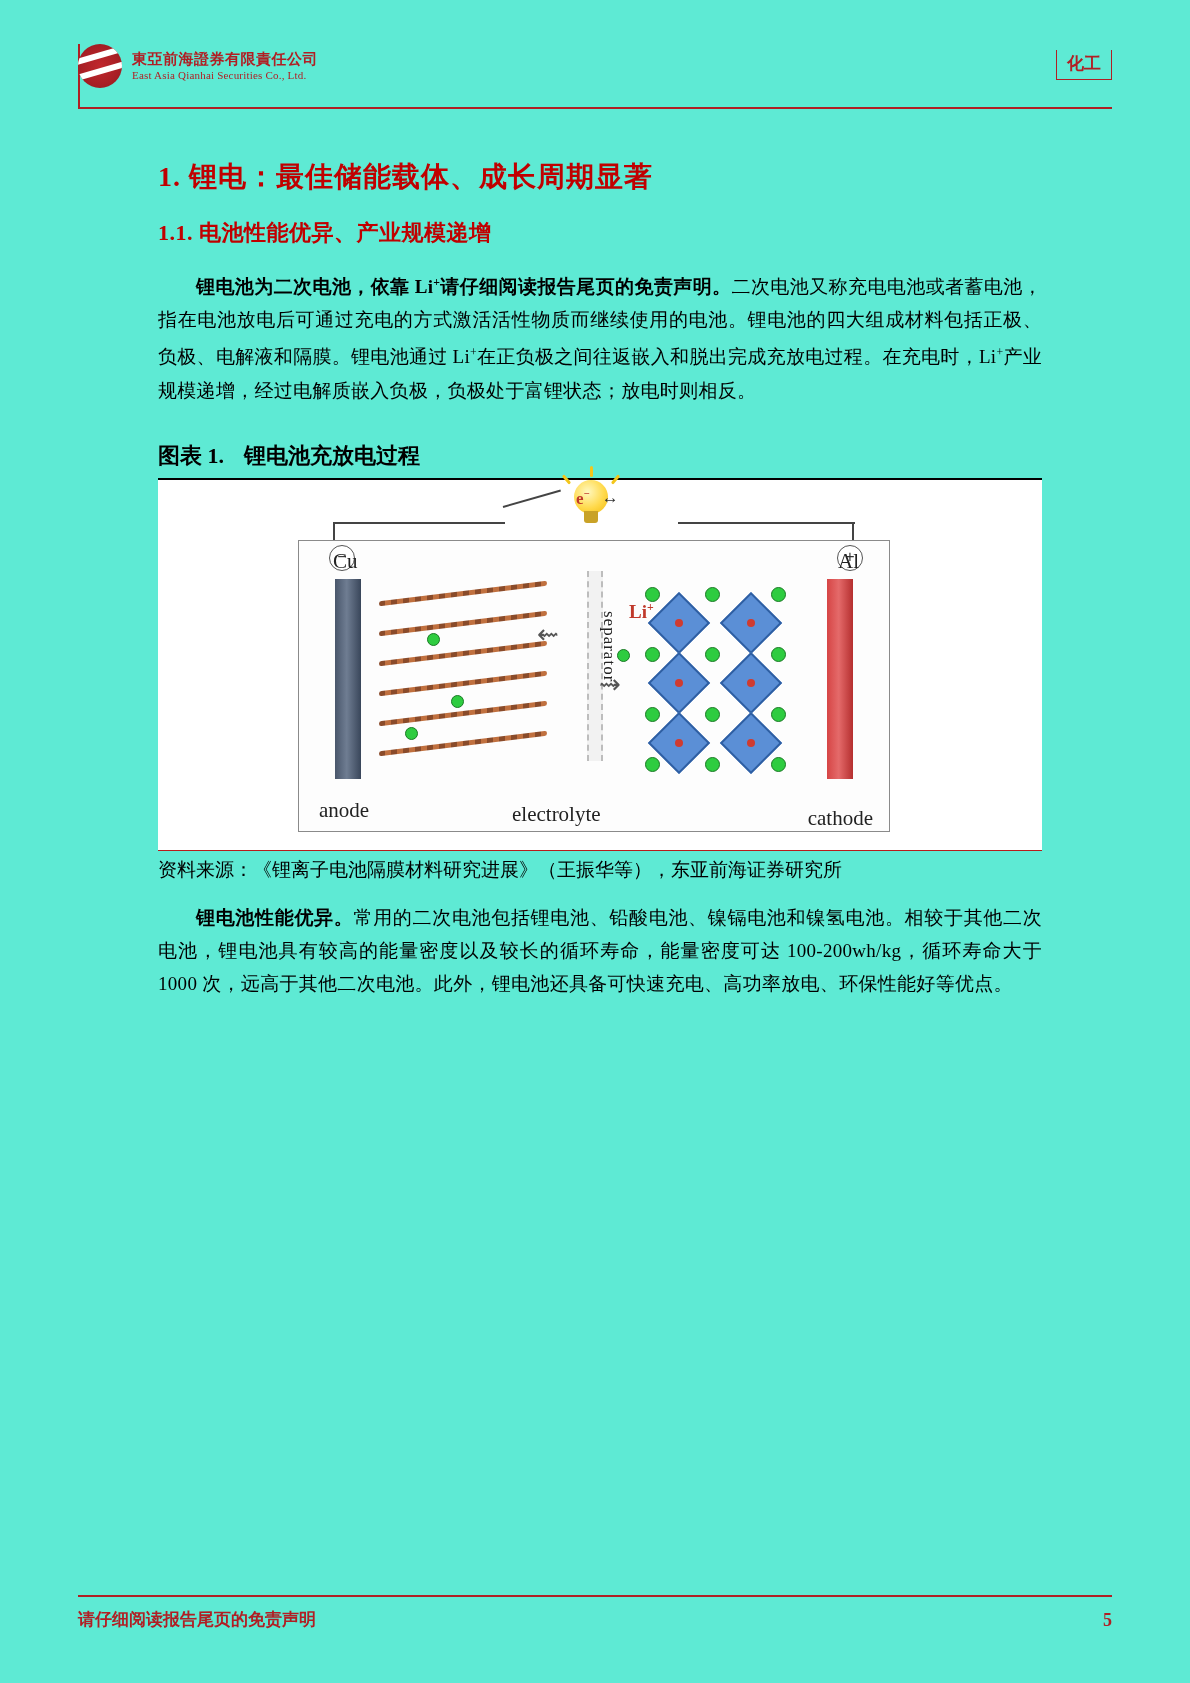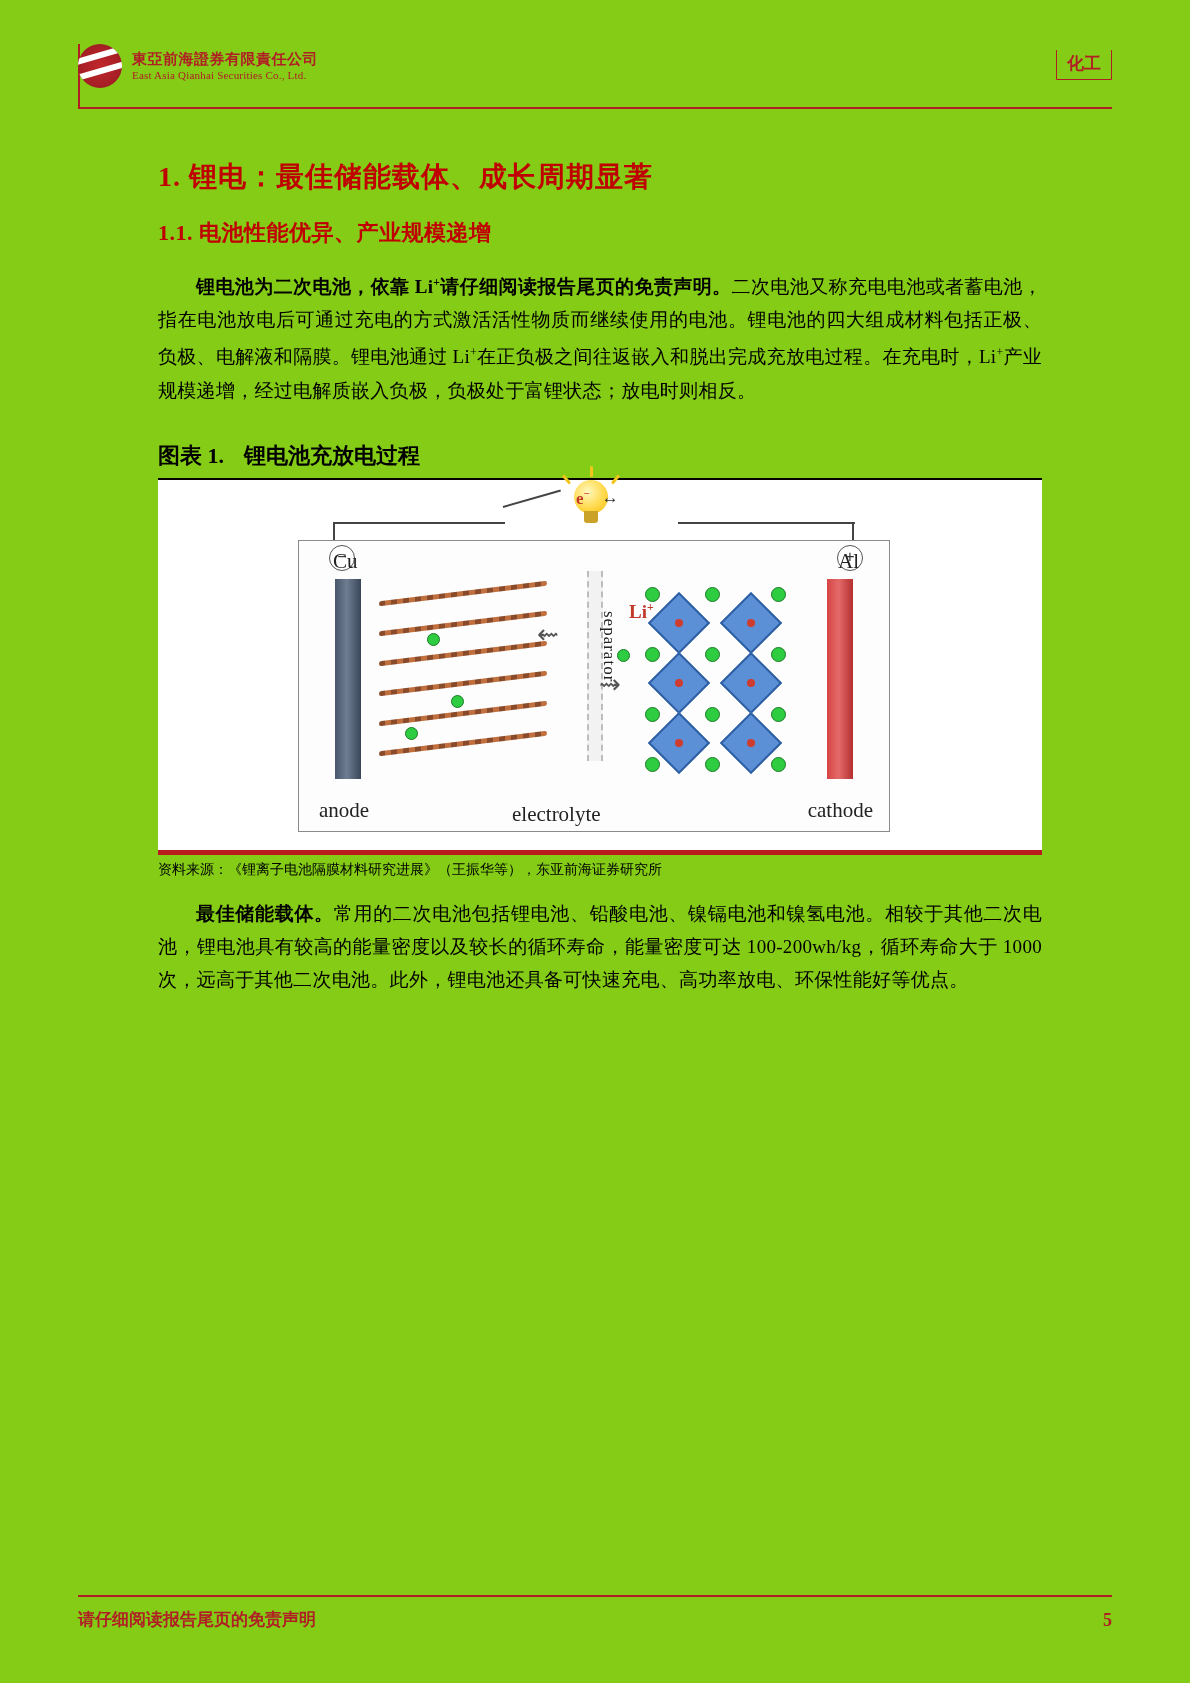--- a/index.html
+++ b/index.html
@@ -4,21 +4,21 @@
 <style>
   html, body {
     margin: 0;
     padding: 0;
     background: #ffffff;
   }
   .page {
     position: relative;
     width: 1190px;
     height: 1683px;
-    background: #84cc16;
+    background: #5eead4;
     font-family: "Liberation Serif", serif;
     overflow: hidden;
   }
 
   
   .header {
     position: absolute;
     left: 78px;
     top: 44px;
     width: 1034px;
@@ -166,24 +166,24 @@
     background: #000000;
   }
   .figure-box {
     position: relative;
     width: 884px;
     height: 370px;
     background: #ffffff;
   }
   .source {
     font-family: "Liberation Serif", serif;
-    font-size: 14px;
+    font-size: 19px;
     color: #000000;
     padding-top: 6px;
-    border-top: 5px solid #b91c1c;
+    border-top: 1px solid #b91c1c;
     margin-top: 0;
   }
 
   
   .cell {
     position: absolute;
     left: 140px;
     top: 60px;
     width: 590px;
     height: 290px;
@@ -219,21 +219,21 @@
   .lbl {
     position: absolute;
     font-family: "Liberation Serif", serif;
     color: #222222;
     text-align: right;
   }
   .lbl-cu { left: 34px; top: 8px; font-size: 21px; }
   .lbl-al { right: 30px; top: 8px; font-size: 21px; }
   .lbl-anode { left: 20px; bottom: 8px; font-size: 21px; }
   .lbl-electrolyte { left: 213px; bottom: 4px; font-size: 21px; }
-  .lbl-cathode { right: 16px; bottom: 8px; font-size: 21px; }
+  .lbl-cathode { right: 16px; bottom: 0; font-size: 21px; }
   .lbl-separator {
     left: 300px;
     top: 70px;
     font-size: 17px;
     writing-mode: vertical-rl;
     letter-spacing: 1px;
   }
   .lbl-li {
     left: 330px;
     top: 60px;
@@ -510,21 +510,21 @@
           <div class="lbl lbl-anode">anode</div>
           <div class="lbl lbl-electrolyte">electrolyte</div>
           <div class="lbl lbl-cathode">cathode</div>
         </div>
       </div>
 
       <div class="source">资料来源：《锂离子电池隔膜材料研究进展》（王振华等），东亚前海证券研究所</div>
     </div>
 
     <p class="para">
-      <b><span>最佳储能载体。</span></b><span>常用的二次电池包括锂电池、铅酸电池、镍镉电池和镍氢电池。相较于其他二次电池，锂电池具有较高的能量密度以及较长的循环寿命，能量密度可达 100-200wh/kg，循环寿命大于 1000 次，远高于其他二次电池。此外，锂电池还具备可快速充电、高功率放电、环保性能好等优点。</span>
+      <b><span>锂电池性能优异。</span></b><span>常用的二次电池包括锂电池、铅酸电池、镍镉电池和镍氢电池。相较于其他二次电池，锂电池具有较高的能量密度以及较长的循环寿命，能量密度可达 100-200wh/kg，循环寿命大于 1000 次，远高于其他二次电池。此外，锂电池还具备可快速充电、高功率放电、环保性能好等优点。</span>
     </p>
 
   </div>
 
   <div class="footer-rule"></div>
   <div class="footer-note">请仔细阅读报告尾页的免责声明</div>
   <div class="footer-page">5</div>
 
 </div>
 

